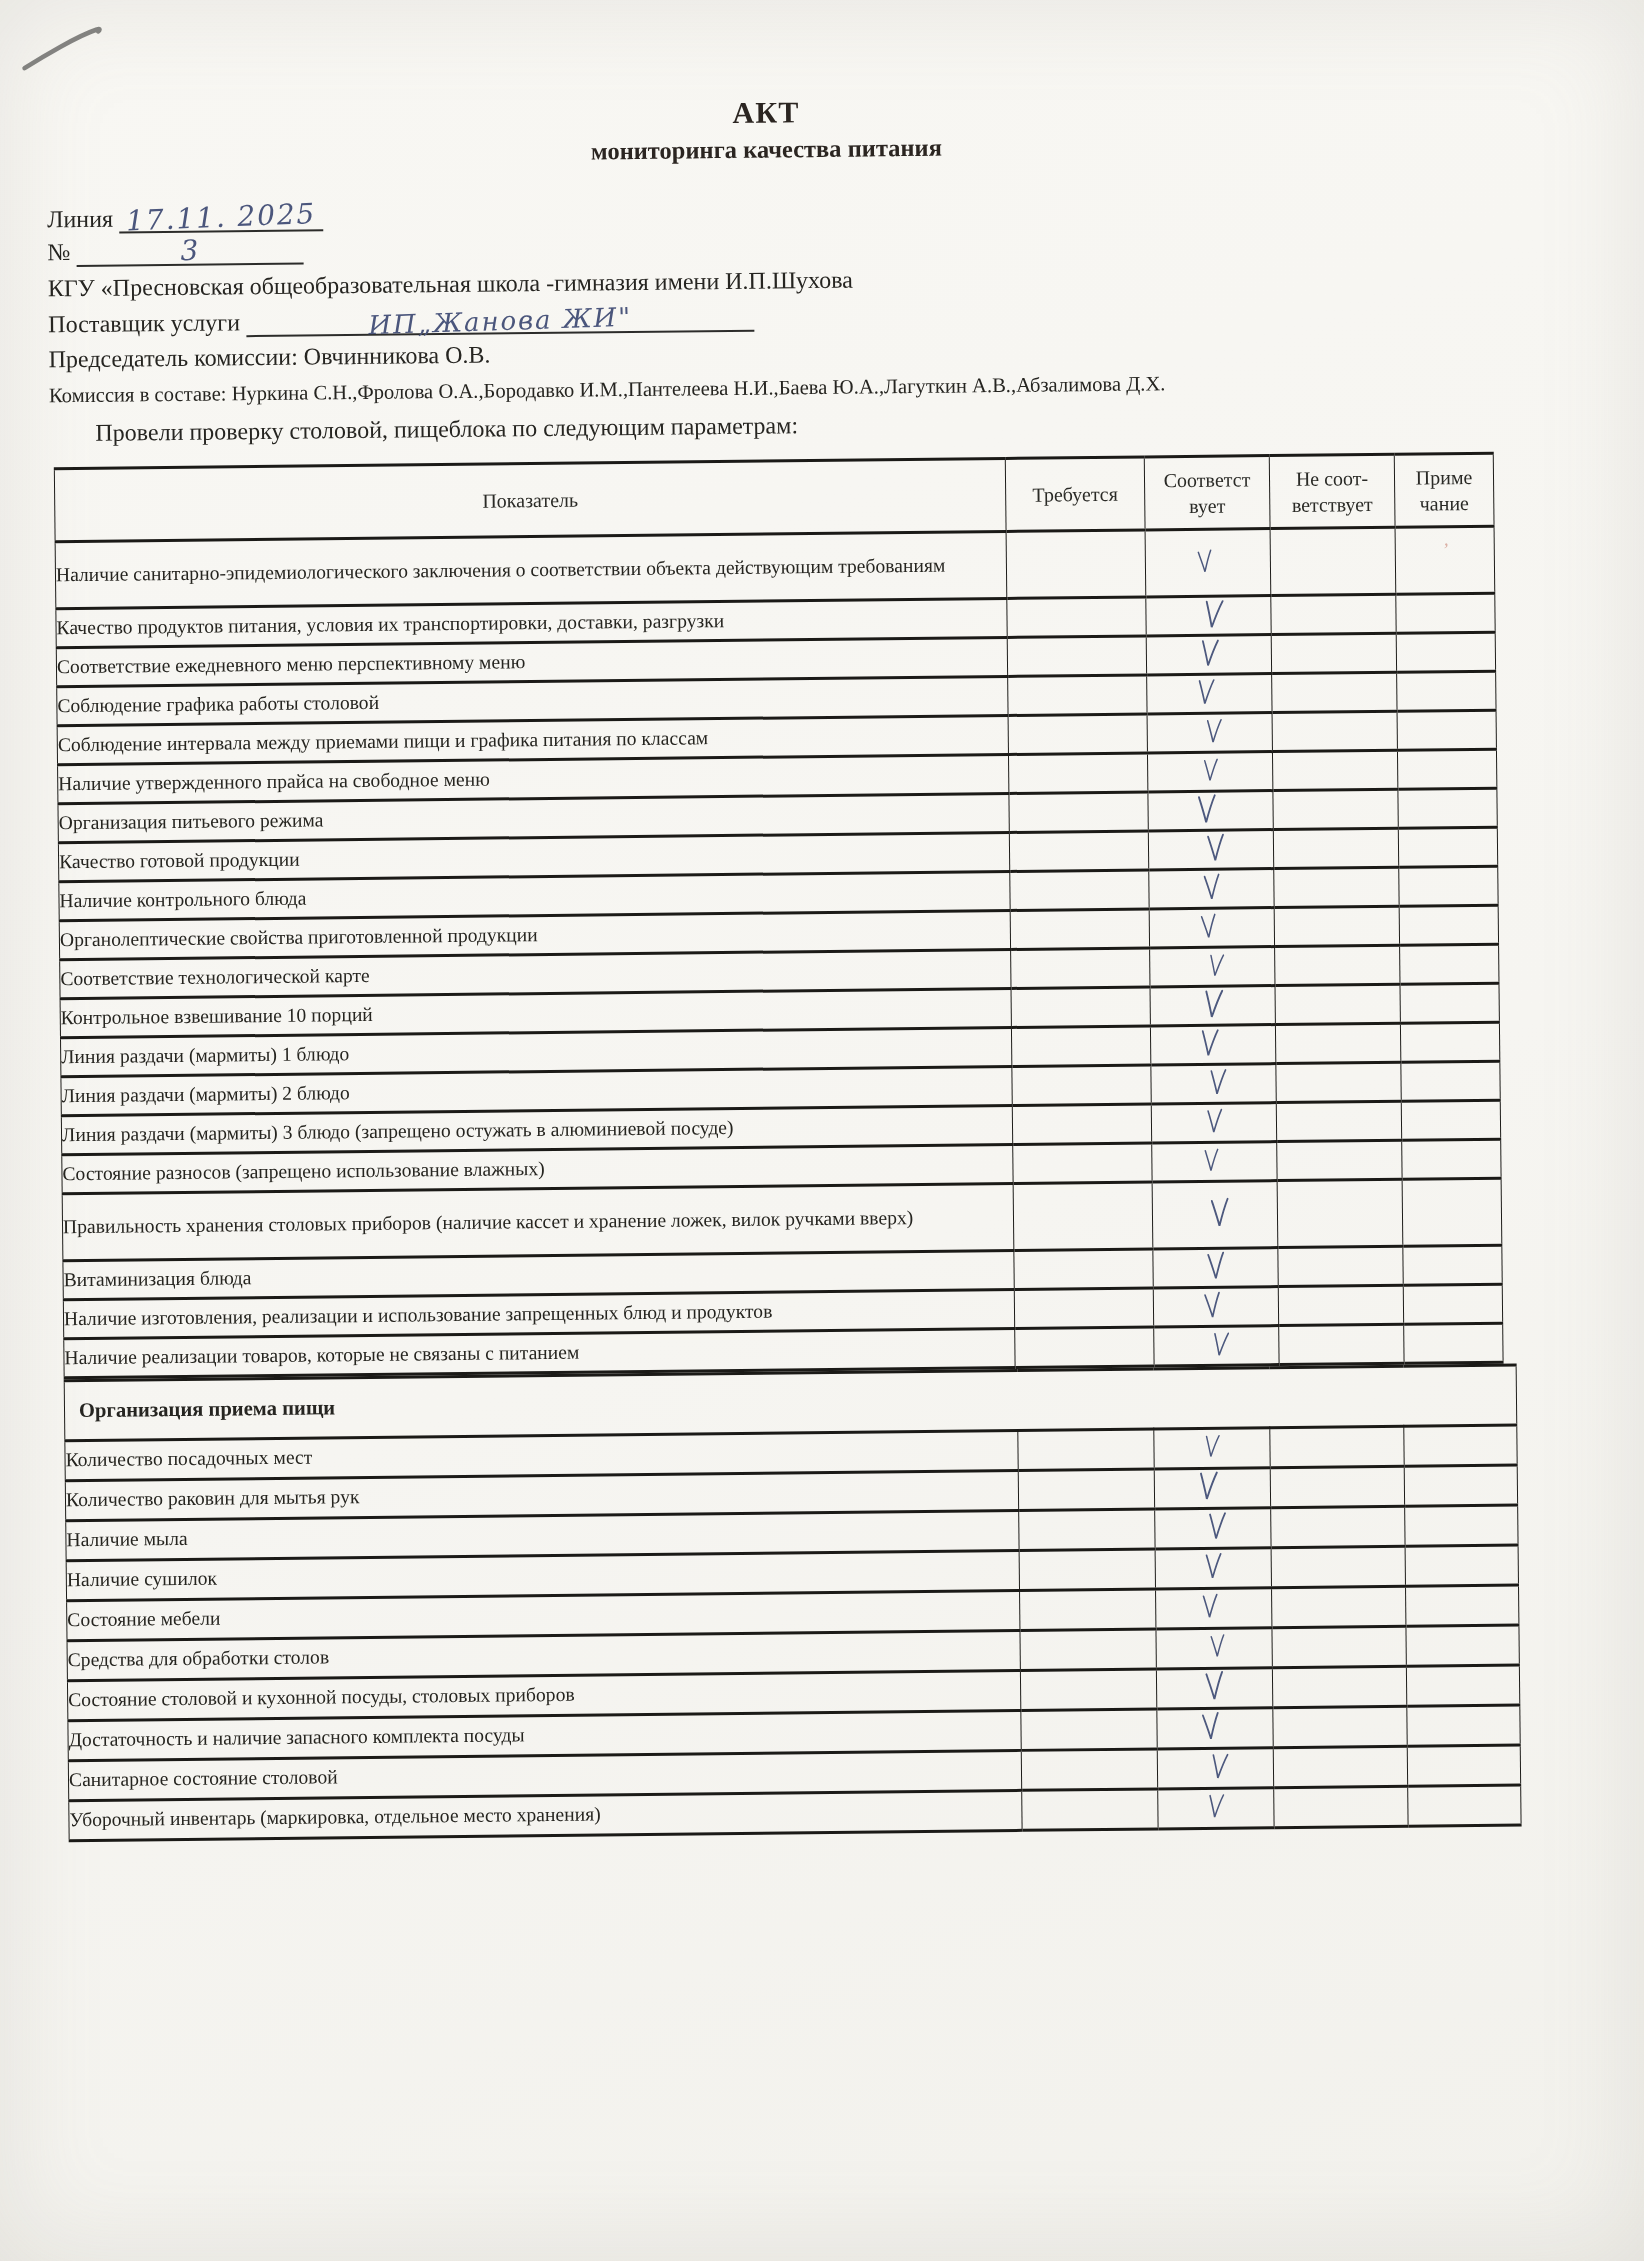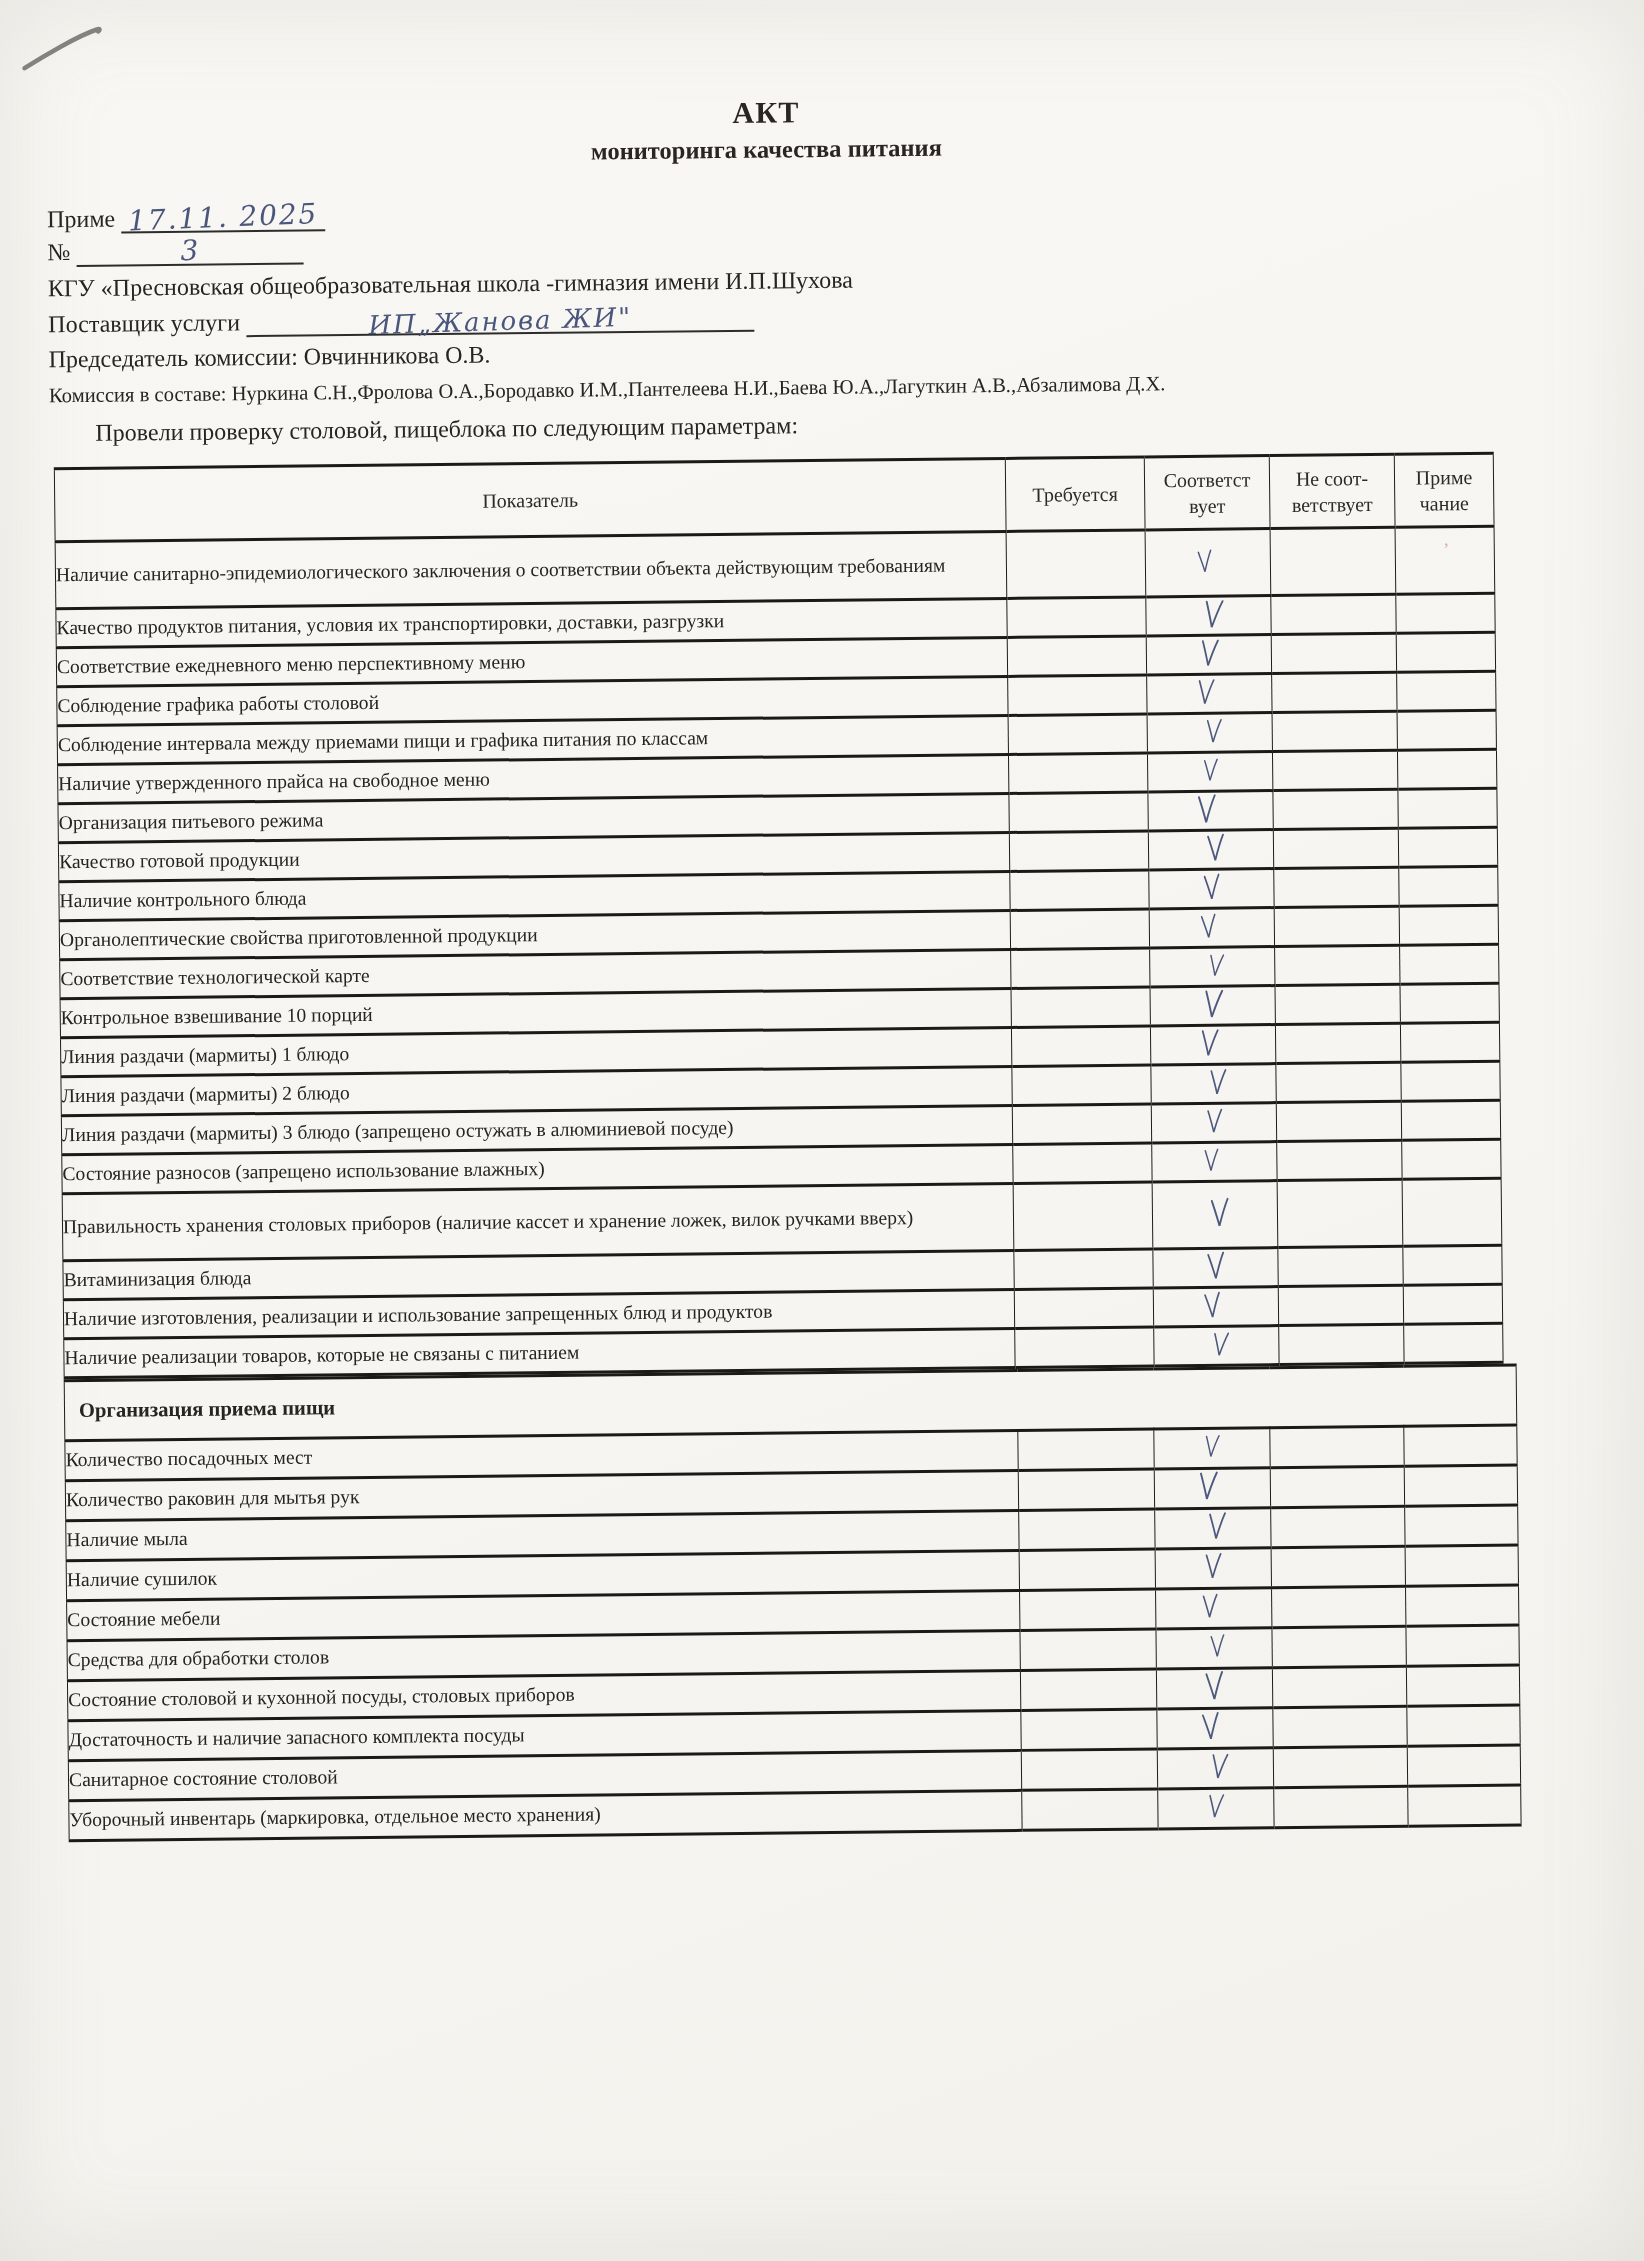--- a/index.html
+++ b/index.html
@@ -68,21 +68,21 @@
   </svg>
 
   <div id="sheet">
 
     <div class="title">АКТ</div>
     <div class="subtitle">мониторинга качества питания</div>
 
     <div class="hdr" style="margin-top:33px;">
 
       <div class="fld">
-        <span class="lbl">Приме</span>
+        <span class="lbl">Линия</span>
         <span class="uline" style="width:204px;"><span class="ink ink-date">17.11. 2025</span></span>
       </div>
 
       <div class="fld" style="margin-top:2.6px;">
         <span class="lbl">№</span>
         <span class="uline" style="width:227px;"><span class="ink ink-num">3</span></span>
       </div>
 
       <div class="fld org">КГУ «Пресновская общеобразовательная школа -гимназия имени И.П.Шухова</div>
 

